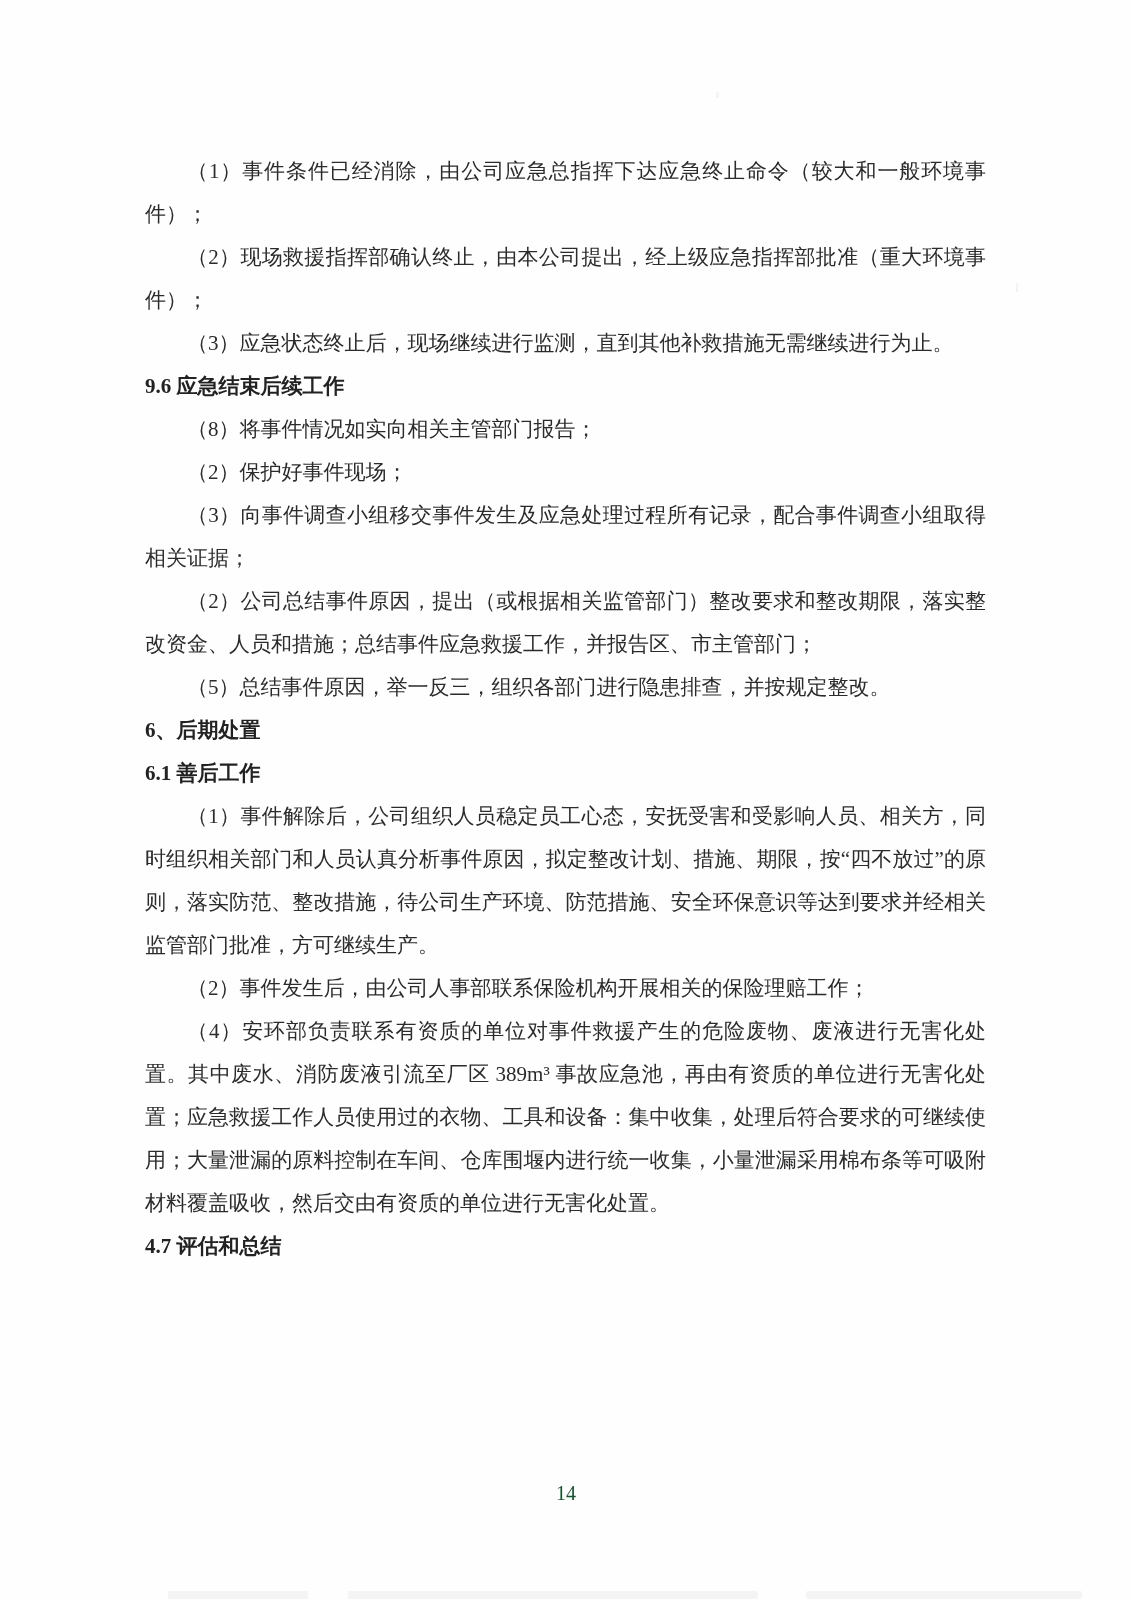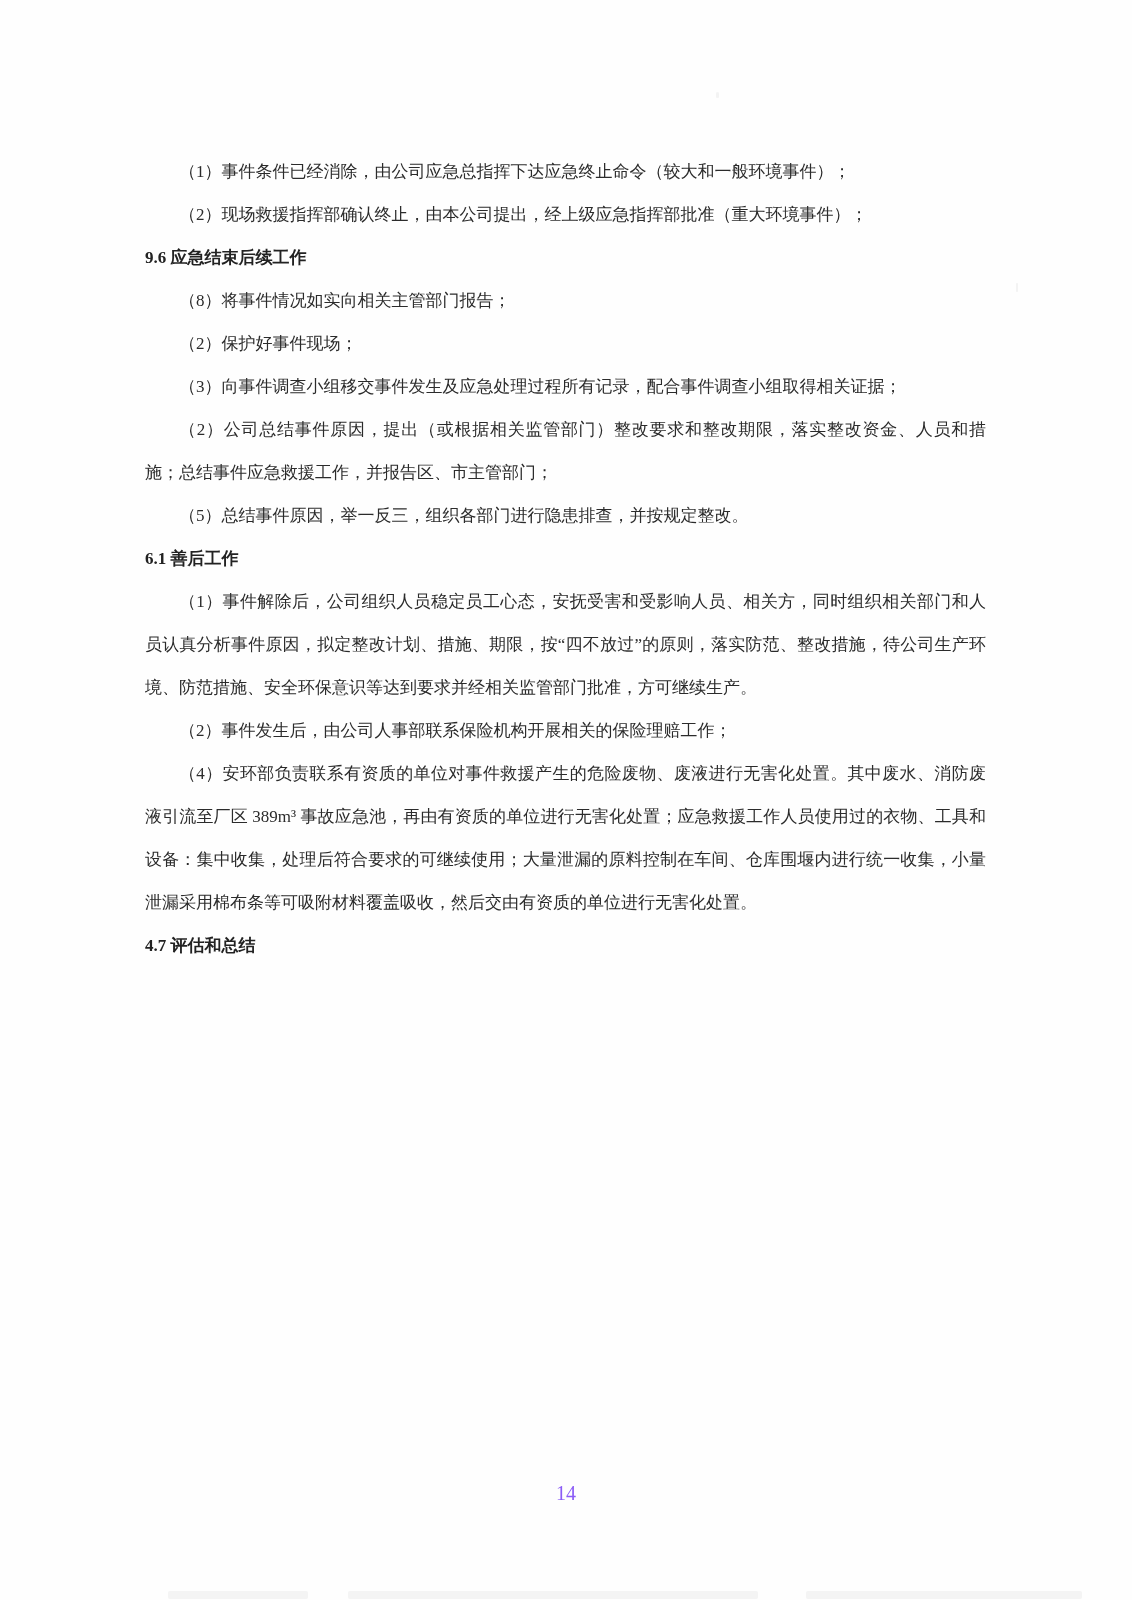--- a/index.html
+++ b/index.html
@@ -14,21 +14,21 @@
     background: #fefefe;
     font-family: "Liberation Serif", "DejaVu Serif", serif;
     color: #2b2b2b;
     overflow: hidden;
   }
   .content {
     position: absolute;
     left: 145px;
     top: 150px;
     width: 841px;
-    font-size: 17px;
+    font-size: 21px;
     line-height: 43px;
     text-align: justify;
   }
   .content p {
     margin: 0;
     padding: 0;
   }
   p.body {
     text-indent: 2em;
   }
@@ -37,21 +37,21 @@
     text-indent: 0;
     color: #222222;
   }
   .page-number {
     position: absolute;
     top: 1482px;
     left: 0;
     width: 100%;
     text-align: center;
     font-size: 20px;
-    color: #8b5cf6;
+    color: #14532d;
   }
   
   .artifact {
     position: absolute;
     background: #ebebeb;
     border-radius: 2px;
   }
   .cut-line-1 { left: 168px;  top: 1591px; width: 140px; height: 8px; opacity: .55; }
   .cut-line-2 { left: 348px;  top: 1591px; width: 410px; height: 8px; opacity: .55; }
   .cut-line-3 { left: 806px;  top: 1591px; width: 276px; height: 8px; opacity: .55; }
@@ -59,26 +59,28 @@
   .speck-2   { left: 1016px; top: 283px;  width: 2px;   height: 9px; opacity: .6; }
 </style>
 </head>
 <body>
 
 <div class="page">
 
   <div class="content">
     <p class="body">（1）事件条件已经消除，由公司应急总指挥下达应急终止命令（较大和一般环境事件）；</p>
     <p class="body">（2）现场救援指挥部确认终止，由本公司提出，经上级应急指挥部批准（重大环境事件）；</p>
+    <p class="body">（3）应急状态终止后，现场继续进行监测，直到其他补救措施无需继续进行为止。</p>
     <p class="heading">9.6 应急结束后续工作</p>
     <p class="body">（8）将事件情况如实向相关主管部门报告；</p>
     <p class="body">（2）保护好事件现场；</p>
     <p class="body">（3）向事件调查小组移交事件发生及应急处理过程所有记录，配合事件调查小组取得相关证据；</p>
     <p class="body">（2）公司总结事件原因，提出（或根据相关监管部门）整改要求和整改期限，落实整改资金、人员和措施；总结事件应急救援工作，并报告区、市主管部门；</p>
     <p class="body">（5）总结事件原因，举一反三，组织各部门进行隐患排查，并按规定整改。</p>
+    <p class="heading">6、后期处置</p>
     <p class="heading">6.1 善后工作</p>
     <p class="body">（1）事件解除后，公司组织人员稳定员工心态，安抚受害和受影响人员、相关方，同时组织相关部门和人员认真分析事件原因，拟定整改计划、措施、期限，按“四不放过”的原则，落实防范、整改措施，待公司生产环境、防范措施、安全环保意识等达到要求并经相关监管部门批准，方可继续生产。</p>
     <p class="body">（2）事件发生后，由公司人事部联系保险机构开展相关的保险理赔工作；</p>
     <p class="body">（4）安环部负责联系有资质的单位对事件救援产生的危险废物、废液进行无害化处置。其中废水、消防废液引流至厂区 389m³ 事故应急池，再由有资质的单位进行无害化处置；应急救援工作人员使用过的衣物、工具和设备：集中收集，处理后符合要求的可继续使用；大量泄漏的原料控制在车间、仓库围堰内进行统一收集，小量泄漏采用棉布条等可吸附材料覆盖吸收，然后交由有资质的单位进行无害化处置。</p>
     <p class="heading">4.7 评估和总结</p>
   </div>
 
   <div class="page-number">14</div>
 
   <div class="artifact cut-line-1"></div>

